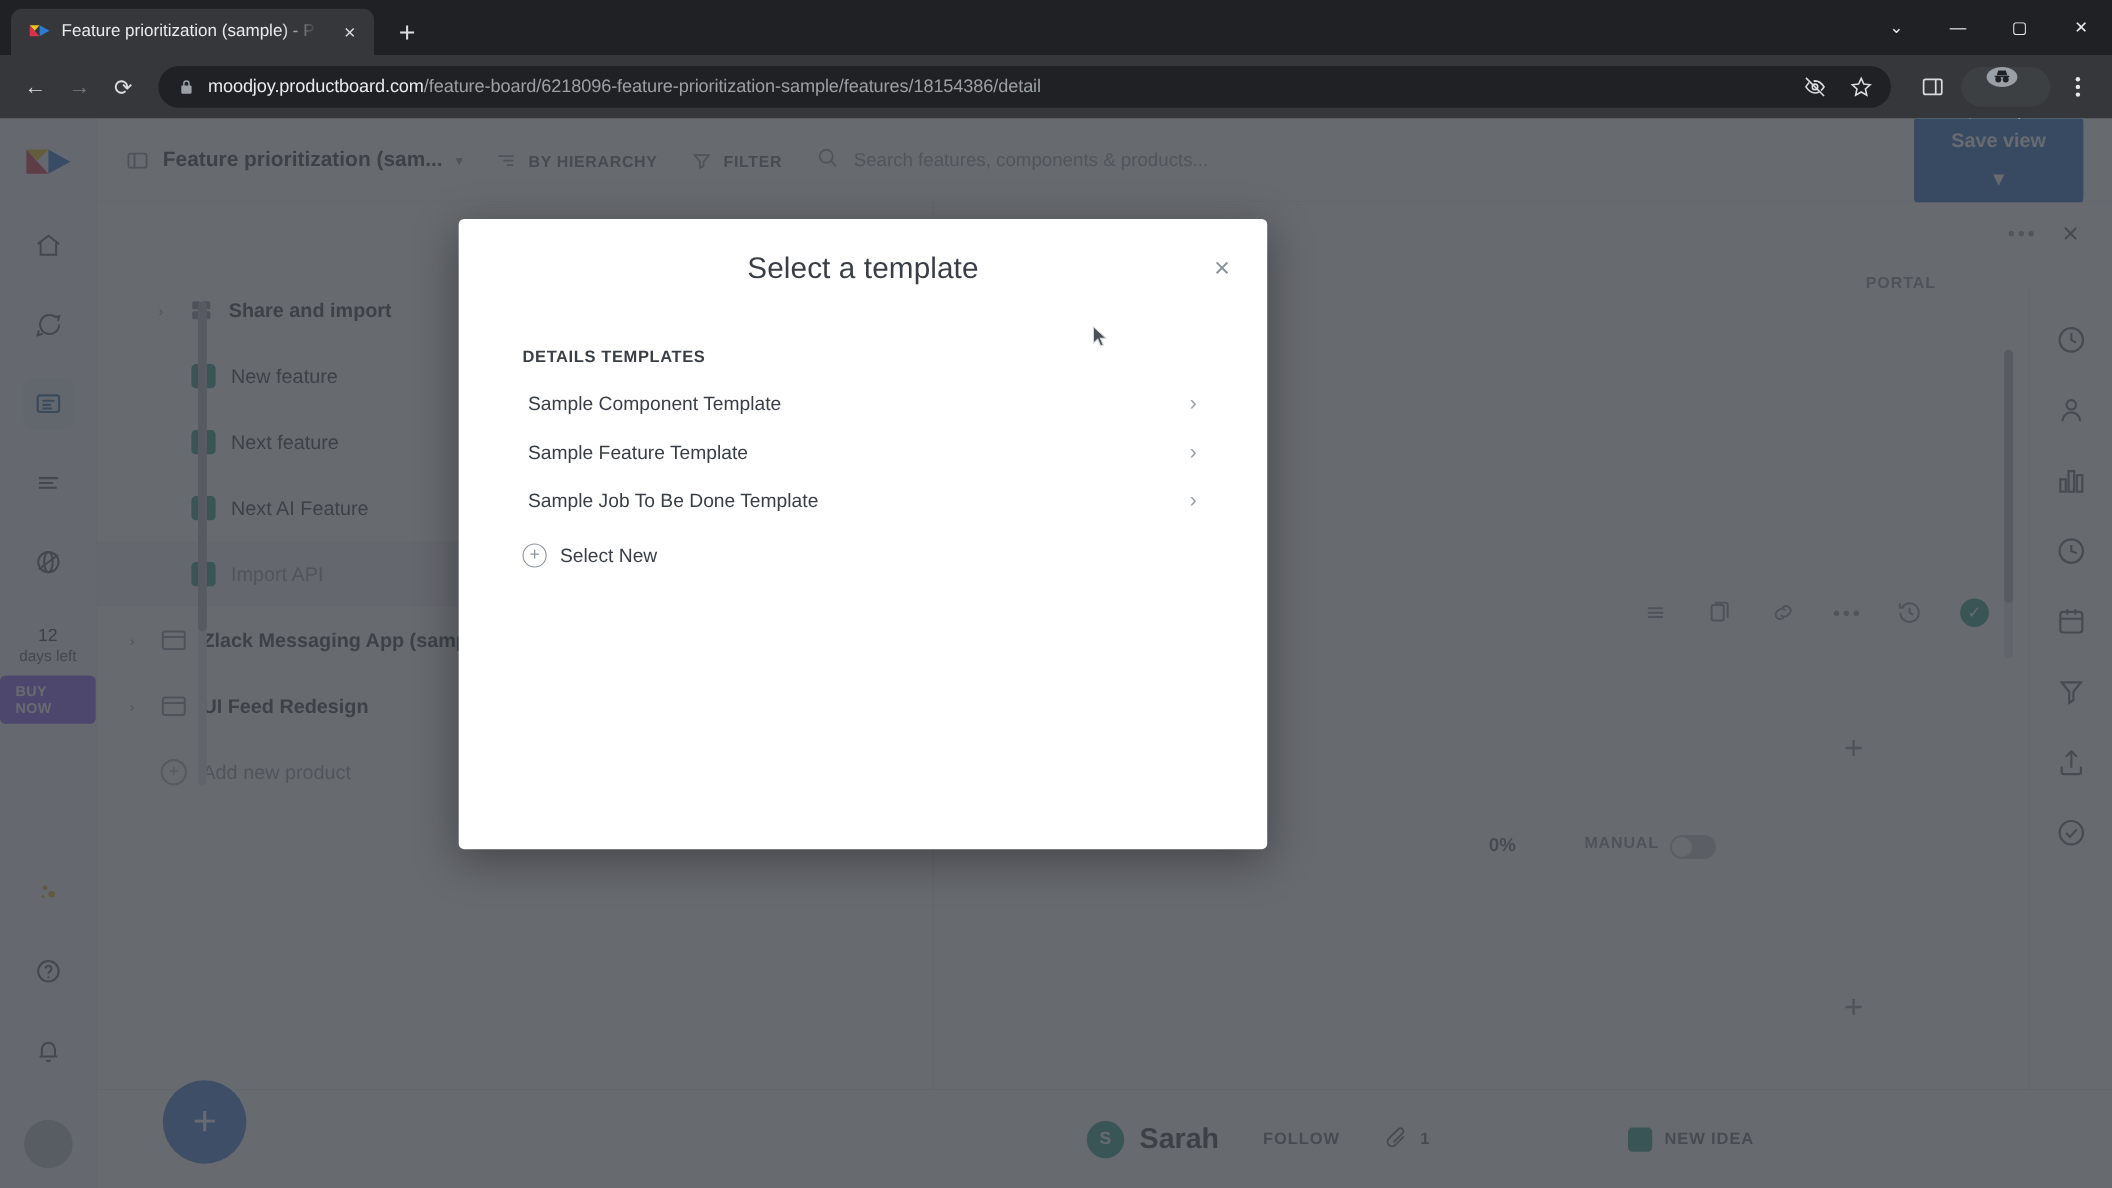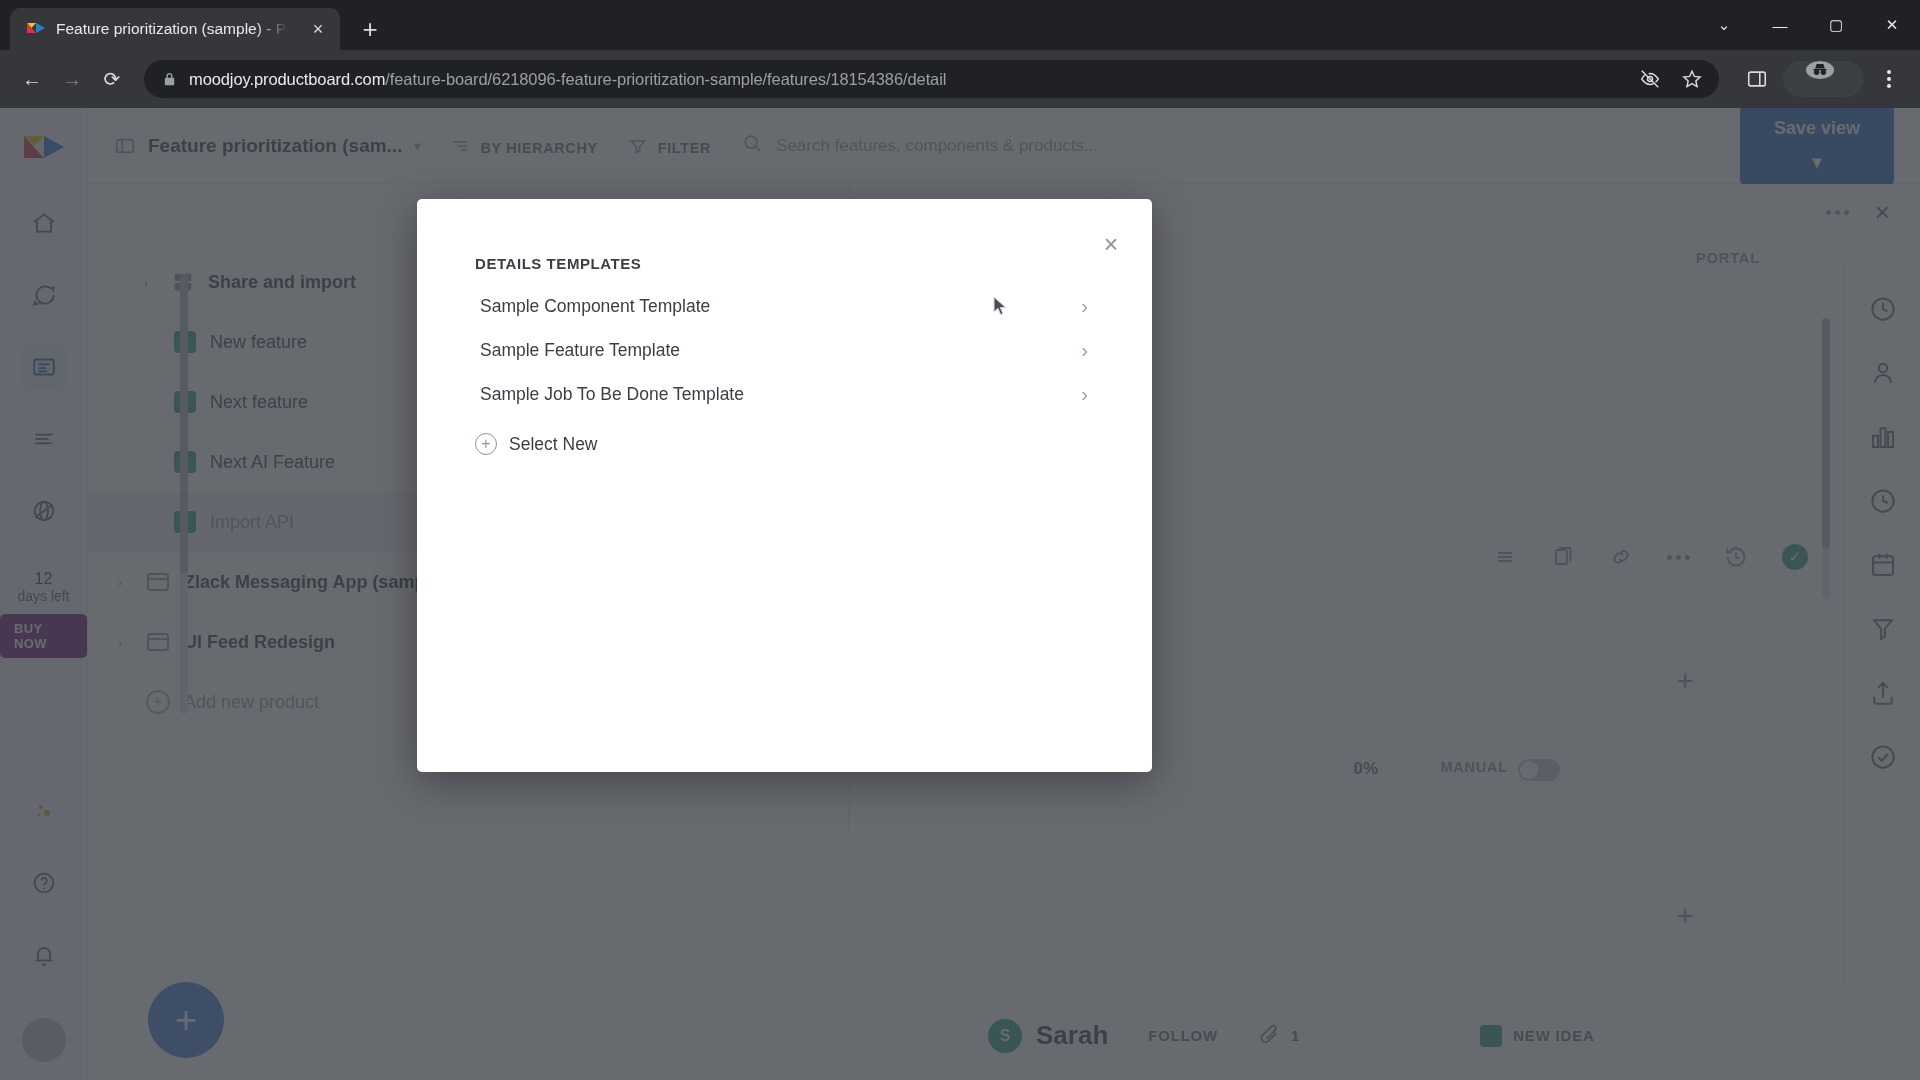--- a/index.html
+++ b/index.html
@@ -106,21 +106,21 @@
   .rail-ico {
     width:46px;height:46px;margin-bottom:26px;
     display:flex;align-items:center;justify-content:center;
     color:#5b6370;
   }
   .rail-ico.active { background:#e8eef7; border-radius:8px; color:#2d6ca8;}
   .trial { text-align:center; margin-top:10px;}
   .trial .num { font-size:16px; font-weight:400; color:#3c4450; line-height:1.1;}
   .trial .lbl { font-size:14px; color:#5b6370; line-height:1.2;}
   .buy-now {
-    margin-top:10px; background:#701a75; color:#fff; font-size:13px;
+    margin-top:10px; background:#8b5cf6; color:#fff; font-size:13px;
     font-weight:700; letter-spacing:0.4px; padding:7px 14px; border-radius:5px;
   }
   .rail-bottom { margin-top:auto; display:flex; flex-direction:column; align-items:center; padding-bottom:18px;}
   .avatar-rail { width:44px;height:44px;border-radius:50%;background:#b9bec6; margin-top:14px;}
 
   
   .topbar {
     position:absolute; left:88px; top:0; right:0; height:76px;
     display:flex; align-items:center; padding: 16px 26px; gap:30px;
     border-bottom:1px solid #ececee; background:#fff;
@@ -664,20 +664,21 @@
         </div>
       </div>
 
       <div class="fab">+</div>
     </div>
   </div>
 
   <div class="dimmer"></div>
 
   <div class="modal">
+    <div class="modal-title">Select a template</div>
     <div class="modal-x">×</div>
 
     <div class="modal-body">
       <div class="section-label">DETAILS TEMPLATES</div>
 
       <div class="tpl-row">
         <span class="tpl-name">Sample Component Template</span>
         <span class="tpl-chev">›</span>
       </div>
       <div class="tpl-row">

